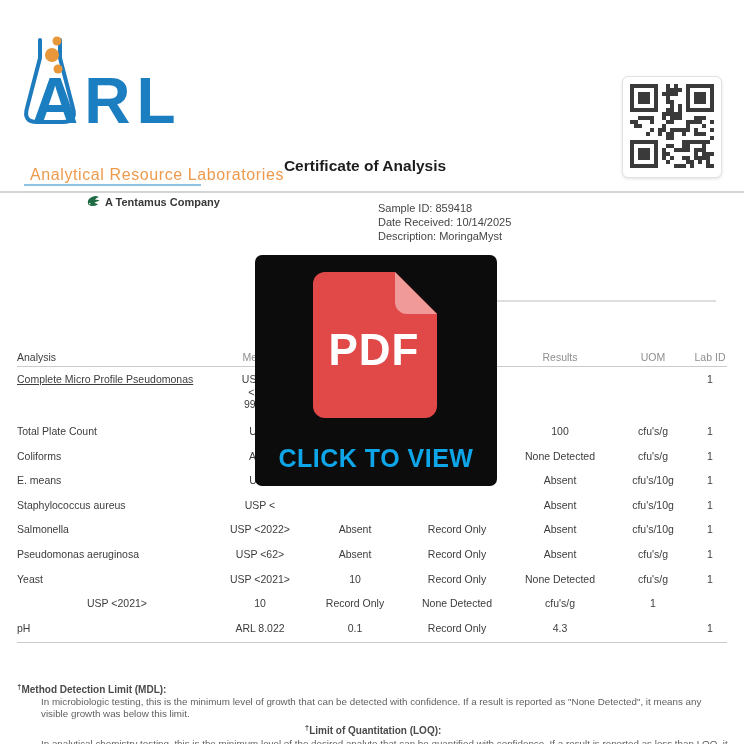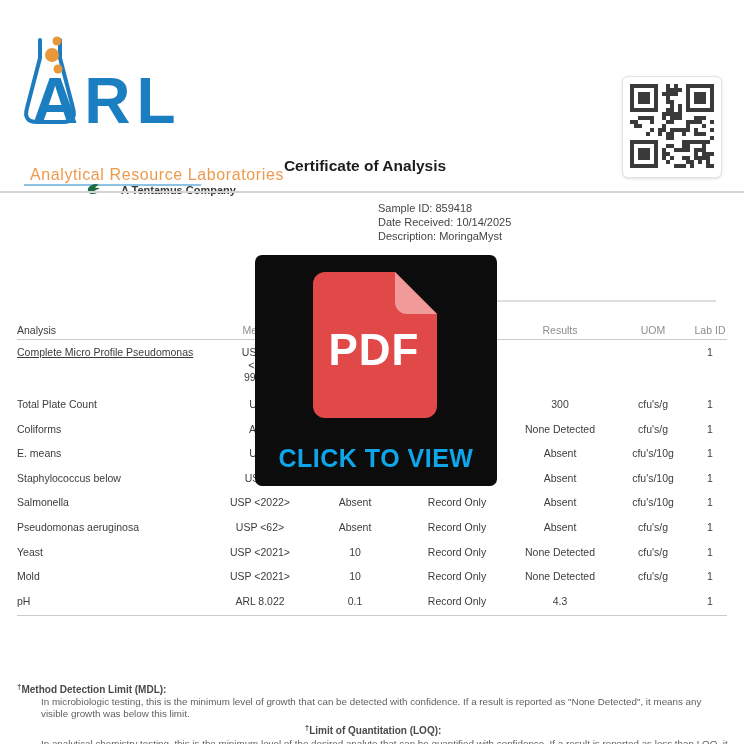--- a/index.html
+++ b/index.html
@@ -6,36 +6,36 @@
   html,body { width:744px; height:744px; }
   body {
     position:relative; overflow:hidden; background:#ffffff;
     font-family:"Liberation Sans", sans-serif; color:#3c3c3c;
   }
   
   .logo-wrap { position:absolute; left:10px; top:38px; width:200px; height:150px; }
   .logo-svg { position:absolute; left:0; top:0; overflow:visible; }
   .logo-tagline { position:absolute; left:20px; top:128px; font-size:16px; letter-spacing:0.6px; color:#ee9a4d; white-space:nowrap; }
   .logo-rule { position:absolute; left:14px; top:146px; width:177px; height:2px; background:#8fc3e4; }
-  .tentamus { position:absolute; left:76px; top:144px; display:flex; align-items:center; gap:20px; }
+  .tentamus { position:absolute; left:76px; top:156px; display:flex; align-items:center; gap:4px; }
   .tentamus-label { font-size:11px; font-weight:bold; color:#383838; white-space:nowrap; }
   
   .doc-title { position:absolute; left:0; top:157px; width:730px; text-align:center; font-size:15.5px; font-weight:bold; color:#1d1d1d; }
   .rule-top { position:absolute; left:0; top:191px; width:744px; height:2px; background:#d4d4d4; }
   
   .qr-card { position:absolute; left:622px; top:76px; width:100px; height:102px; background:#fff; border:1px solid #e2e2e2; border-radius:6px; box-shadow:0 1px 3px rgba(0,0,0,0.12); padding:7px; }
   
   .sample-info { position:absolute; left:378px; top:197px; width:338px; }
   .section-label { font-size:10.5px; color:#8e8e8e; padding-bottom:4px; border-bottom:1.5px solid #d9d9d9; }
   .sample-rows { margin-top:4px; font-size:11px; line-height:14px; color:#454545; }
   .sample-box-bottom { position:absolute; left:378px; top:300px; width:338px; height:1.5px; background:#dedede; }
   
   .analysis-table { position:absolute; left:17px; top:324px; width:710px; font-size:10.5px; }
   .tgrid { display:grid; grid-template-columns:200px 86px 104px 100px 106px 80px 34px; }
-  .thead { color:#8e8e8e; padding-bottom:3px; border-bottom:1.2px solid #cbcbcb; }
+  .thead { color:#8e8e8e; padding-bottom:3px; border-bottom:1.2px solid #cbcbcb;margin-top:27px; }
   .thead > div { white-space:nowrap; }
   .tbody { border-bottom:1.5px solid #cbcbcb; }
   .row { height:24.6px; padding-top:4px; align-items:start; }
   .row.tall { height:54px; padding-top:6px; }
   .cell { white-space:nowrap; overflow:visible; line-height:12.5px; }
   .c-analysis { text-align:left; color:#3c3c3c; }
   .c-analysis.link { text-decoration:underline; cursor:pointer; }
   .c-method { text-align:center; white-space:pre-line; }
   .c-mdl, .c-limits, .c-results, .c-uom, .c-lab { text-align:center; }
   
@@ -229,21 +229,21 @@
     <div class="cell c-results"></div>
     <div class="cell c-uom"></div>
     <div class="cell c-lab">1</div>
   </div>
 
   <div class="tgrid row">
     <div class="cell c-analysis">Total Plate Count</div>
     <div class="cell c-method">USP</div>
     <div class="cell c-mdl"></div>
     <div class="cell c-limits"></div>
-    <div class="cell c-results">300</div>
+    <div class="cell c-results">100</div>
     <div class="cell c-uom">cfu's/g</div>
     <div class="cell c-lab">1</div>
   </div>
 
   <div class="tgrid row">
     <div class="cell c-analysis">Coliforms</div>
     <div class="cell c-method">AOA</div>
     <div class="cell c-mdl"></div>
     <div class="cell c-limits"></div>
     <div class="cell c-results">None Detected</div>
@@ -255,21 +255,21 @@
     <div class="cell c-analysis">E. means</div>
     <div class="cell c-method">USP</div>
     <div class="cell c-mdl"></div>
     <div class="cell c-limits"></div>
     <div class="cell c-results">Absent</div>
     <div class="cell c-uom">cfu's/10g</div>
     <div class="cell c-lab">1</div>
   </div>
 
   <div class="tgrid row">
-    <div class="cell c-analysis">Staphylococcus below</div>
+    <div class="cell c-analysis">Staphylococcus aureus</div>
     <div class="cell c-method">USP &lt;</div>
     <div class="cell c-mdl"></div>
     <div class="cell c-limits"></div>
     <div class="cell c-results">Absent</div>
     <div class="cell c-uom">cfu's/10g</div>
     <div class="cell c-lab">1</div>
   </div>
 
   <div class="tgrid row">
     <div class="cell c-analysis">Salmonella</div>
@@ -295,21 +295,20 @@
     <div class="cell c-analysis">Yeast</div>
     <div class="cell c-method">USP &lt;2021&gt;</div>
     <div class="cell c-mdl">10</div>
     <div class="cell c-limits">Record Only</div>
     <div class="cell c-results">None Detected</div>
     <div class="cell c-uom">cfu's/g</div>
     <div class="cell c-lab">1</div>
   </div>
 
   <div class="tgrid row">
-    <div class="cell c-analysis">Mold</div>
     <div class="cell c-method">USP &lt;2021&gt;</div>
     <div class="cell c-mdl">10</div>
     <div class="cell c-limits">Record Only</div>
     <div class="cell c-results">None Detected</div>
     <div class="cell c-uom">cfu's/g</div>
     <div class="cell c-lab">1</div>
   </div>
 
   <div class="tgrid row">
     <div class="cell c-analysis">pH</div>

